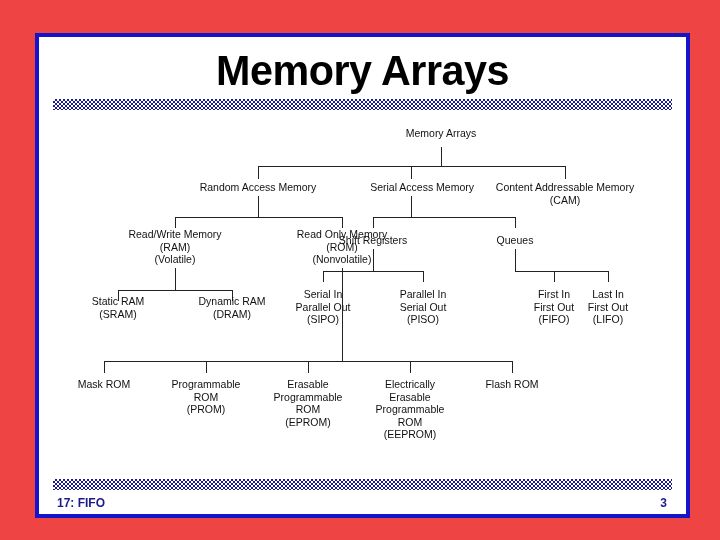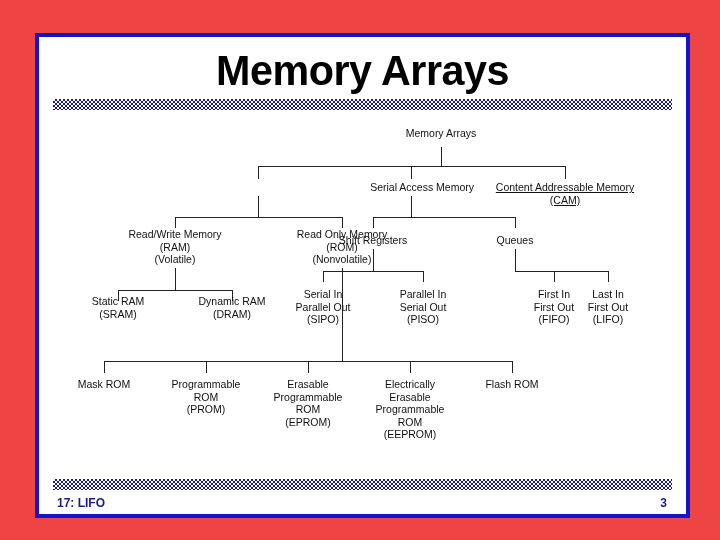--- a/index.html
+++ b/index.html
@@ -118,22 +118,23 @@
 
     <div class="node" style="left:341px; top:17px; width:130px;">Memory Arrays</div>
 
     <div class="line-v" style="left:406px; top:37px; height:19px;"></div>
 
     <div class="line-h" style="left:223px; top:56px; width:307px;"></div>
     <div class="line-v" style="left:223px; top:56px; height:13px;"></div>
     <div class="line-v" style="left:376px; top:56px; height:13px;"></div>
     <div class="line-v" style="left:530px; top:56px; height:13px;"></div>
 
+    <div class="node" style="left:158px; top:71px; width:130px;">Random Access Memory</div>
     <div class="node" style="left:313px; top:71px; width:126px;text-align:right;">Serial Access Memory</div>
-    <div class="node" style="left:455px; top:71px; width:150px;text-decoration:underline;">Content Addressable Memory
+    <div class="node" style="left:455px; top:71px; width:150px;">Content Addressable Memory
 (CAM)</div>
 
     <div class="line-v" style="left:223px; top:86px; height:21px;"></div>
     <div class="line-h" style="left:140px; top:107px; width:167px;"></div>
     <div class="line-v" style="left:140px; top:107px; height:11px;"></div>
     <div class="line-v" style="left:307px; top:107px; height:11px;"></div>
 
     <div class="line-v" style="left:376px; top:86px; height:21px;"></div>
     <div class="line-h" style="left:338px; top:107px; width:142px;"></div>
     <div class="line-v" style="left:338px; top:107px; height:11px;"></div>
@@ -200,16 +201,16 @@
 Erasable
 Programmable
 ROM
 (EEPROM)</div>
     <div class="node" style="left:434px; top:268px; width:86px;">Flash ROM</div>
 
   </div>
 
   <div id="rule-bottom" class="dither-bar"></div>
 
-  <div id="footer-left" class="footer-text">17: LIFO</div>
+  <div id="footer-left" class="footer-text">17: FIFO</div>
   <div id="footer-right" class="footer-text">3</div>
 
 </div>
 
 </body></html>

